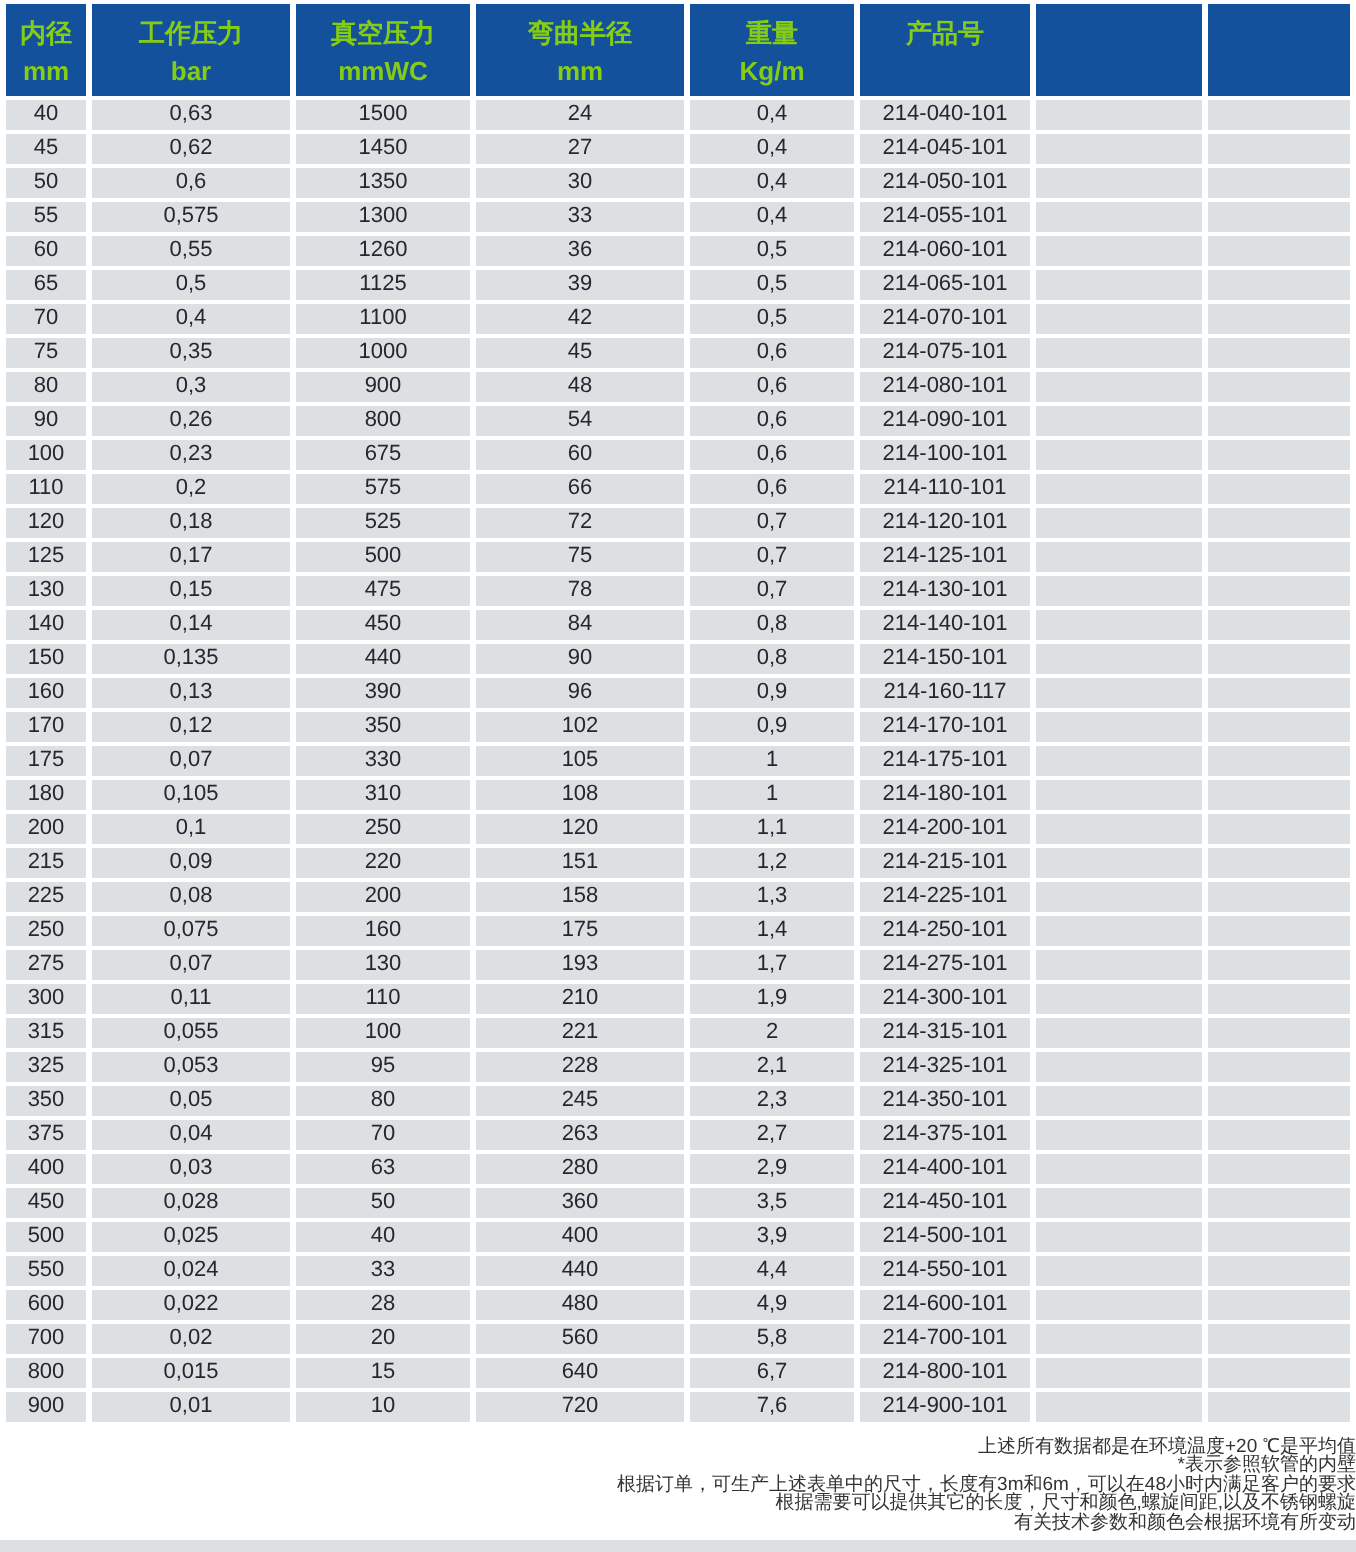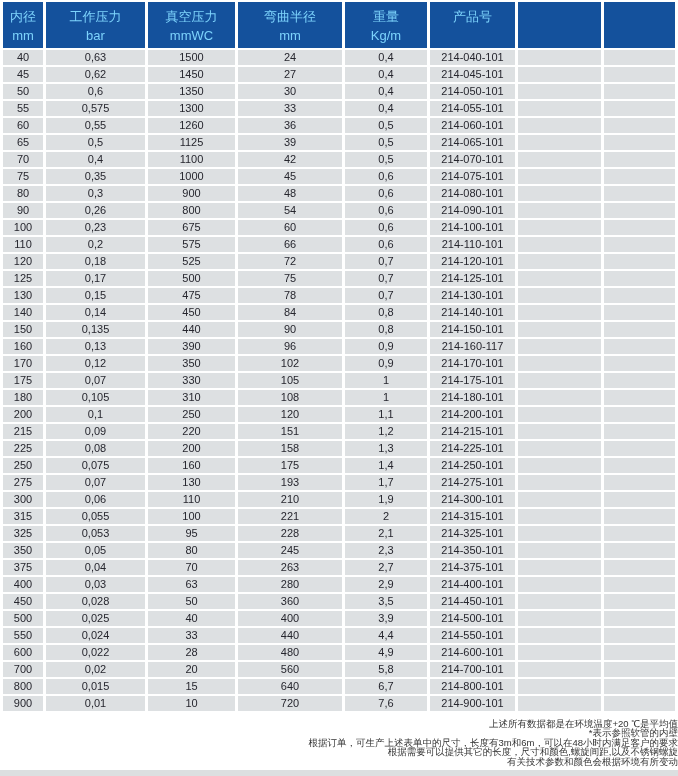--- a/index.html
+++ b/index.html
@@ -21,22 +21,22 @@
   col.c1 { width: 40px; }
   col.c2 { width: 99px; }
   col.c3 { width: 87px; }
   col.c4 { width: 104px; }
   col.c5 { width: 82px; }
   col.c6 { width: 85px; }
   col.c7 { width: 83px; }
   col.c8 { width: 71px; }
   thead th {
     background: var(--header-blue, #14519c);
-    color: #7dd3fc;
-    font-weight: normal;
+    color: #84cc16;
+    font-weight: bold;
     font-size: 13px;
     line-height: 19px;
     height: 46px;
     vertical-align: top;
     padding-top: 5px;
     text-align: center;
   }
   thead th .hdr-label, thead th .hdr-unit { display: block; }
   tbody td {
     background: var(--row-gray, #dde0e2);
@@ -371,21 +371,21 @@
         <td>0,07</td>
         <td>130</td>
         <td>193</td>
         <td>1,7</td>
         <td>214-275-101</td>
         <td></td>
         <td></td>
       </tr>
       <tr>
         <td>300</td>
-        <td>0,06</td>
+        <td>0,11</td>
         <td>110</td>
         <td>210</td>
         <td>1,9</td>
         <td>214-300-101</td>
         <td></td>
         <td></td>
       </tr>
       <tr>
         <td>315</td>
         <td>0,055</td>

